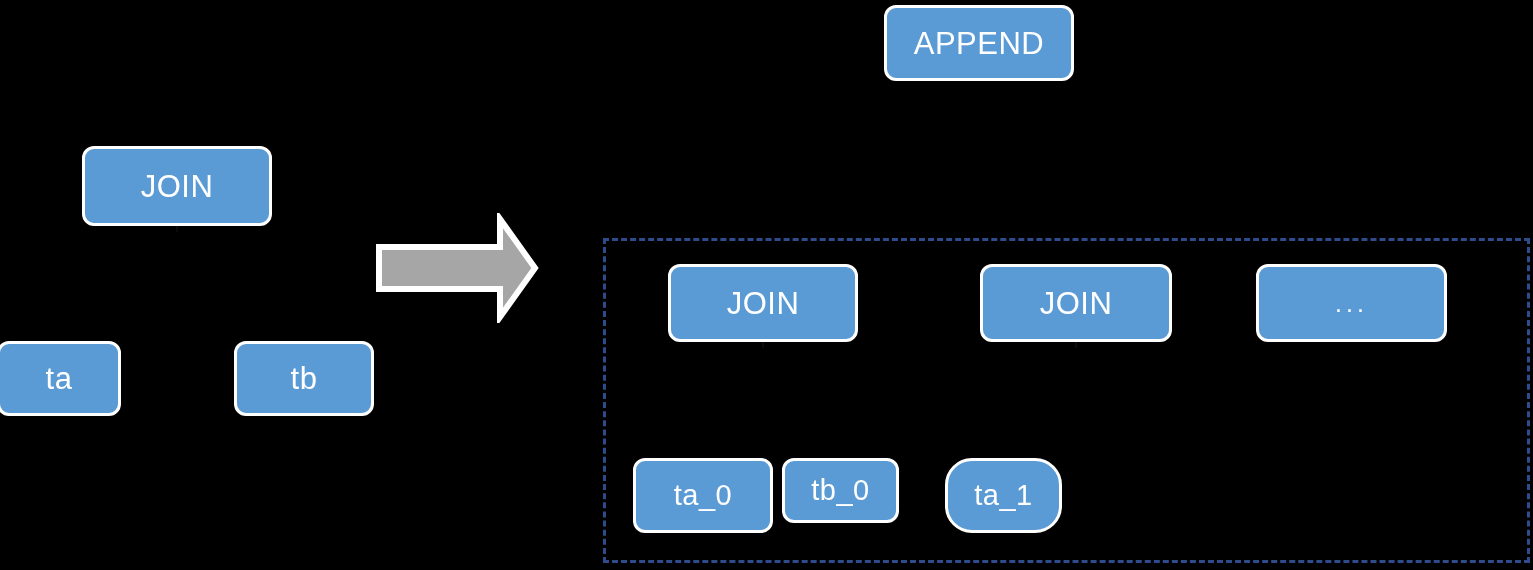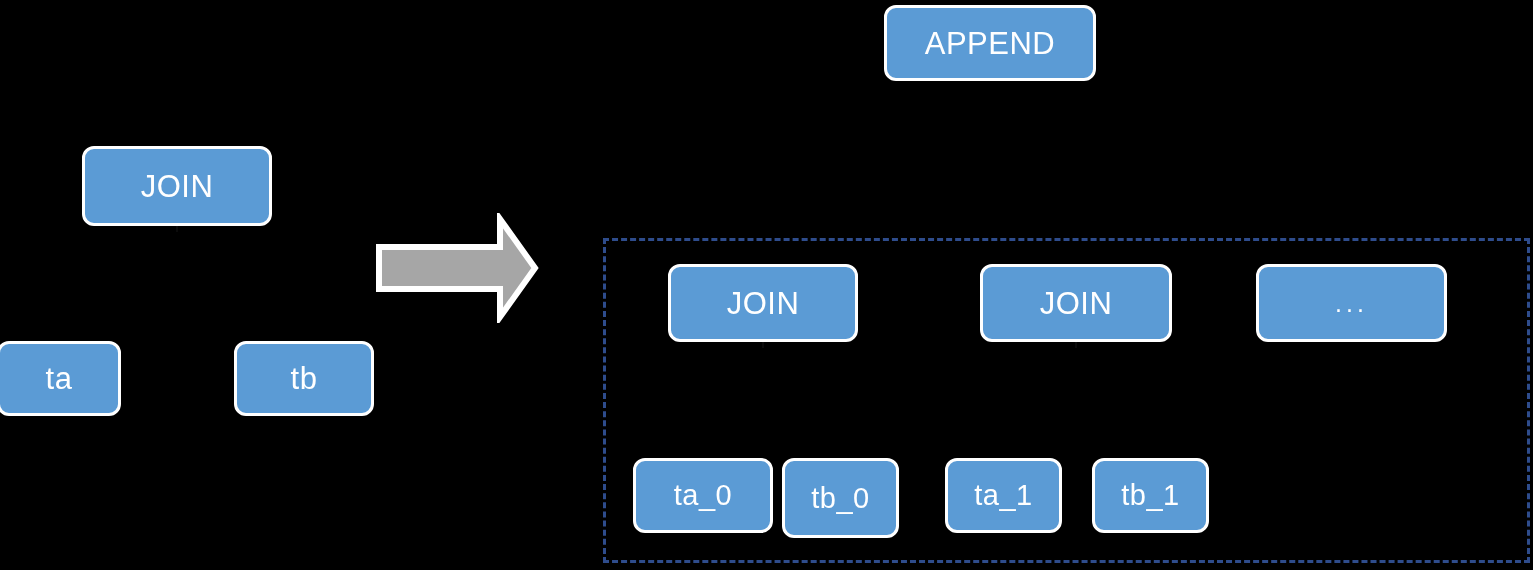--- a/index.html
+++ b/index.html
@@ -74,36 +74,35 @@
   <div class="node lg" style="left:-3px; top:341px; width:124px; height:75px;">ta</div>
 
   <div class="node lg" style="left:234px; top:341px; width:140px; height:75px;">tb</div>
 
   <div class="arrow-wrap" style="left:375px; top:213px;">
     <svg width="165" height="110" viewBox="0 0 165 110" aria-hidden="true">
       <polygon points="4,34 125,34 125,6 160,55 125,104 125,76 4,76" fill="#A6A6A6" stroke="#FFFFFF" stroke-width="6" stroke-linejoin="miter"></polygon>
     </svg>
   </div>
 
-  <div class="node lg" style="left:884px; top:5px; width:212px; height:76px;">APPEND</div>
+  <div class="node lg" style="left:884px; top:5px; width:190px; height:76px;">APPEND</div>
 
   <div class="connector-notch" style="left:972px; top:81px; width:12px; height:8px;"></div>
 
   <div class="dashed-box" style="left:603px; top:238px; width:927px; height:325px;"></div>
 
   <div class="node lg" style="left:668px; top:264px; width:190px; height:78px;">JOIN</div>
 
   <div class="node lg" style="left:980px; top:264px; width:192px; height:78px;">JOIN</div>
 
   <div class="node dots" style="left:1256px; top:264px; width:191px; height:78px;">...</div>
 
   <div class="connector" style="left:762px; top:342px; width:2px; height:6px;"></div>
   <div class="connector" style="left:1075px; top:342px; width:2px; height:6px;"></div>
 
   <div class="node md" style="left:633px; top:458px; width:140px; height:75px;">ta_0</div>
 
-  <div class="node md" style="left:782px; top:458px; width:117px; height:80px;">tb_0</div>
+  <div class="node md" style="left:782px; top:458px; width:117px; height:65px;">tb_0</div>
 
-  <div class="node md" style="left:945px; top:458px; width:117px; height:75px;">ta_1</div>
+  <div class="node md" style="left:945px; top:458px; width:117px; height:75px;border-radius:27px;">ta_1</div>
 
-  <div class="node md" style="left:1092px; top:458px; width:117px; height:75px;">tb_1</div>
 
 </div>
 
 </body></html>

